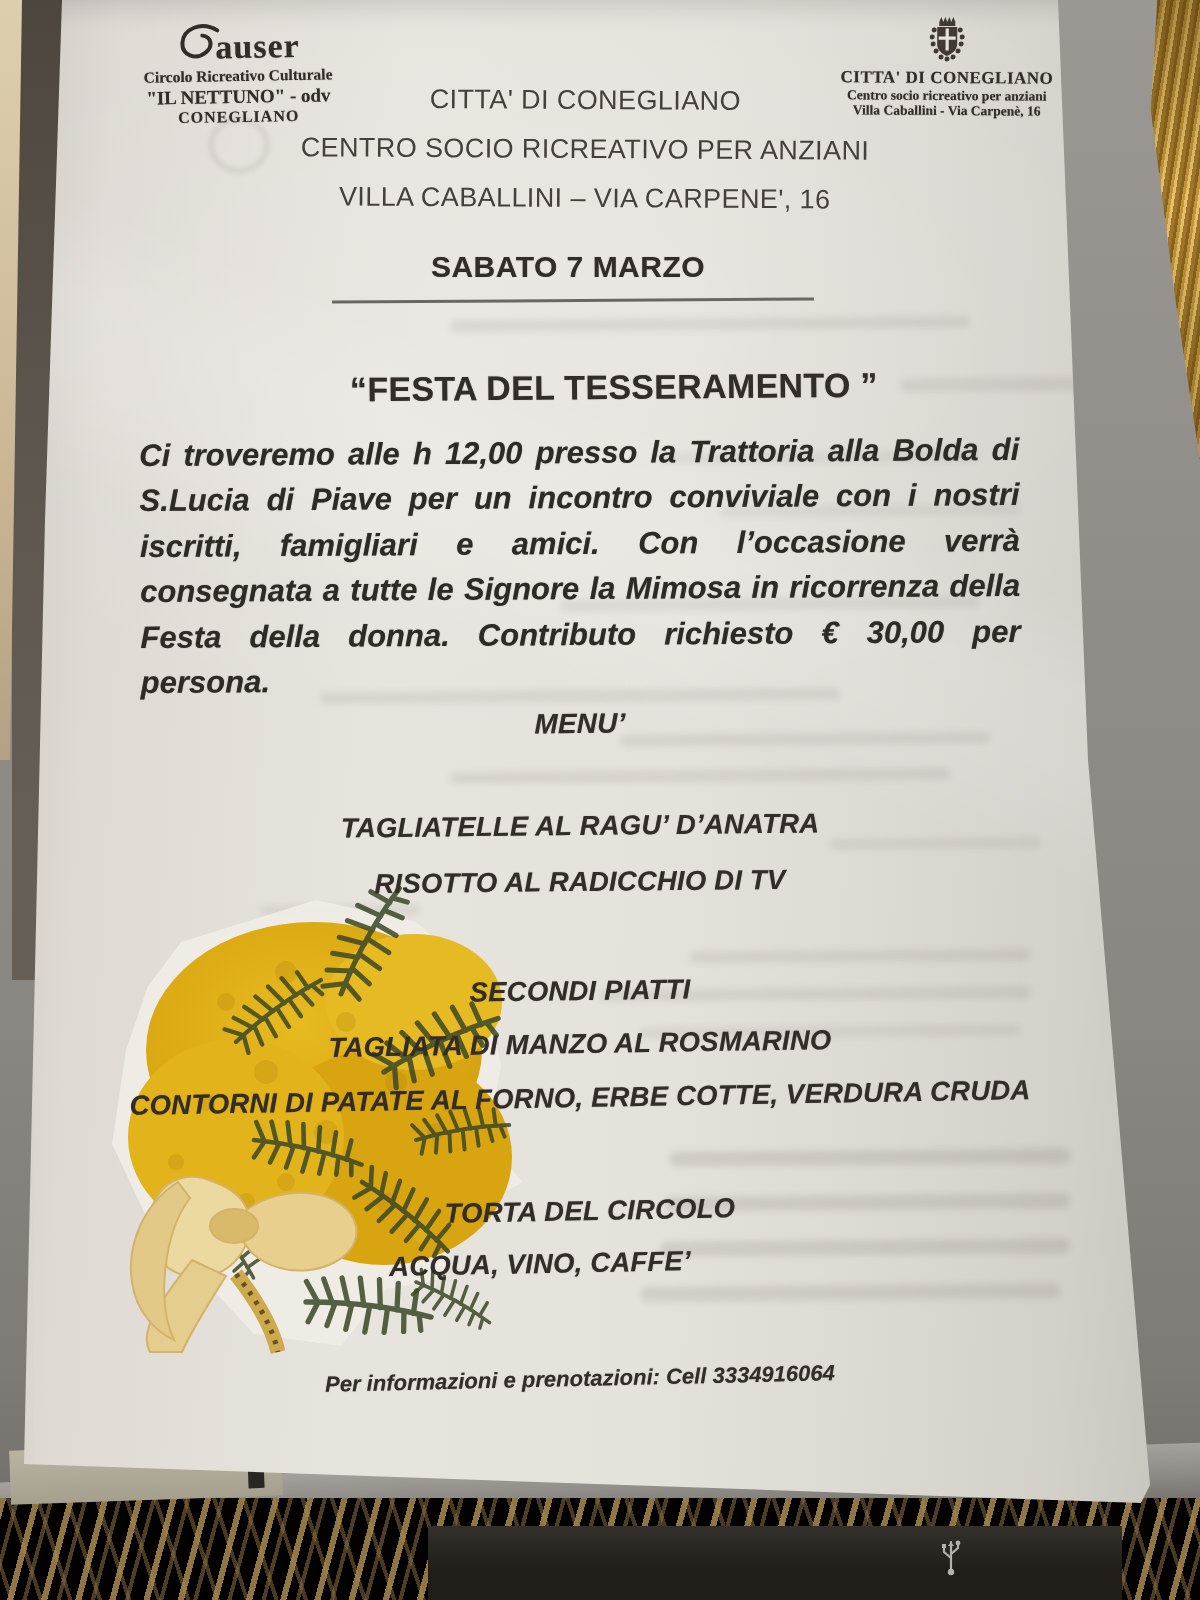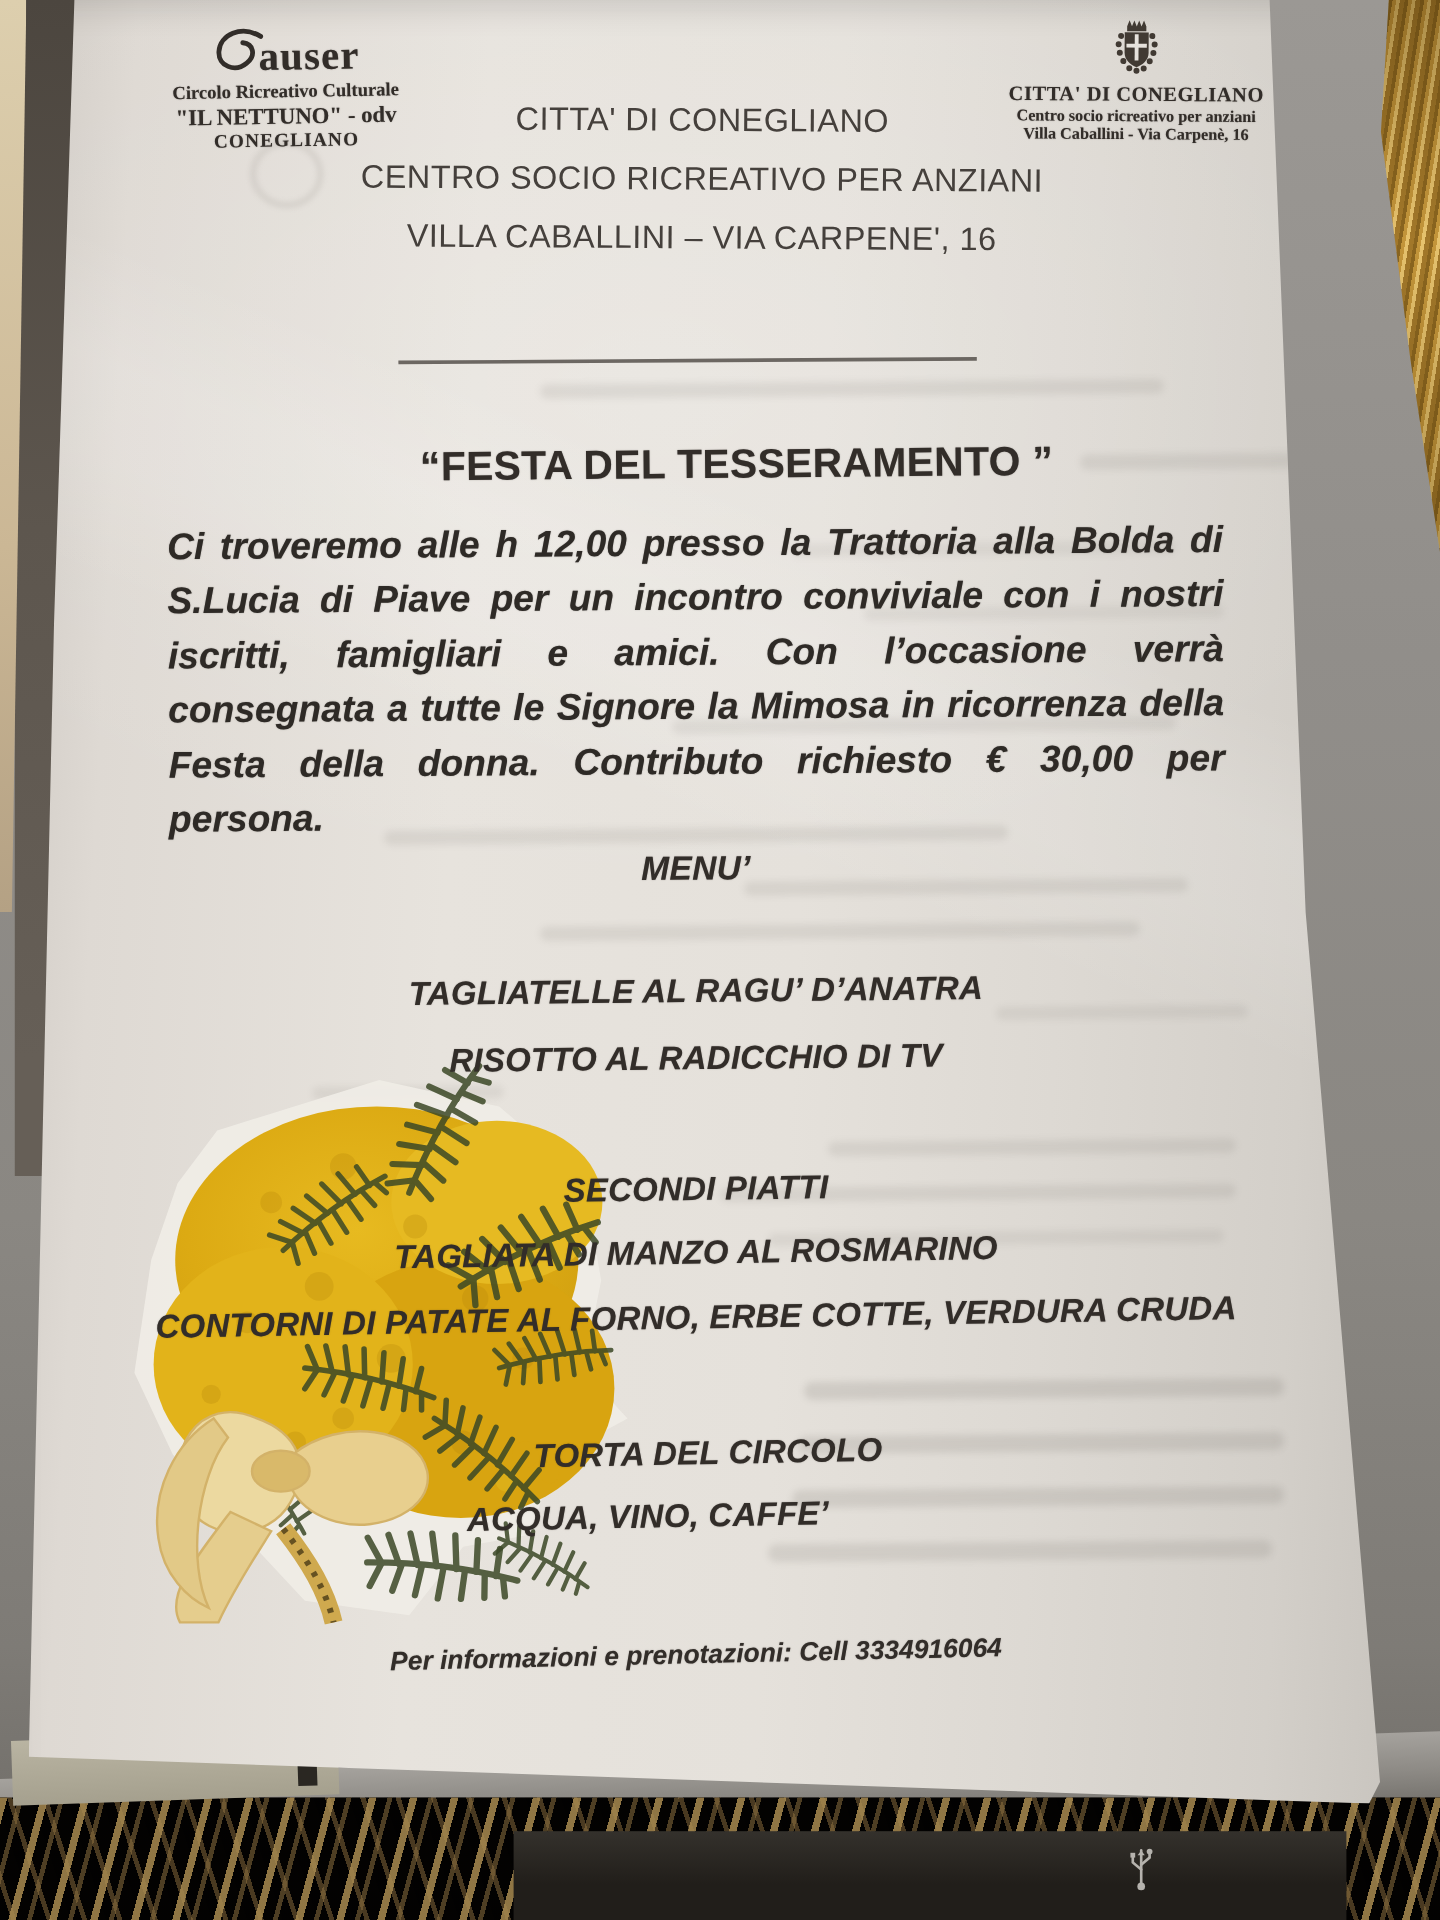--- a/index.html
+++ b/index.html
@@ -229,20 +229,21 @@
       <div class="city-l">Centro socio ricreativo per anziani</div>
       <div class="city-l">Villa Caballini - Via Carpenè, 16</div>
     </div>
 
     <div class="center-header">
       <div>CITTA' DI CONEGLIANO</div>
       <div>CENTRO SOCIO RICREATIVO PER ANZIANI</div>
       <div>VILLA CABALLINI – VIA CARPENE', 16</div>
     </div>
 
+    <div class="date-heading ink">SABATO 7 MARZO</div>
     <div class="date-underline"></div>
 
     <div class="event-title ink">“FESTA DEL TESSERAMENTO ”</div>
 
     <div class="body-par">Ci troveremo alle h 12,00 presso la Trattoria alla Bolda di S.Lucia di Piave per un incontro conviviale con i nostri iscritti, famigliari e amici. Con l’occasione verrà consegnata a tutte le Signore la Mimosa in ricorrenza della Festa della donna. Contributo richiesto € 30,00 per persona.</div>
 
     <div class="menu-line m-heading ink">MENU’</div>
     <div class="menu-line m-p1 ink">TAGLIATELLE AL RAGU’ D’ANATRA</div>
     <div class="menu-line m-p2 ink">RISOTTO AL RADICCHIO DI TV</div>
     <div class="menu-line m-sh ink">SECONDI PIATTI</div>

